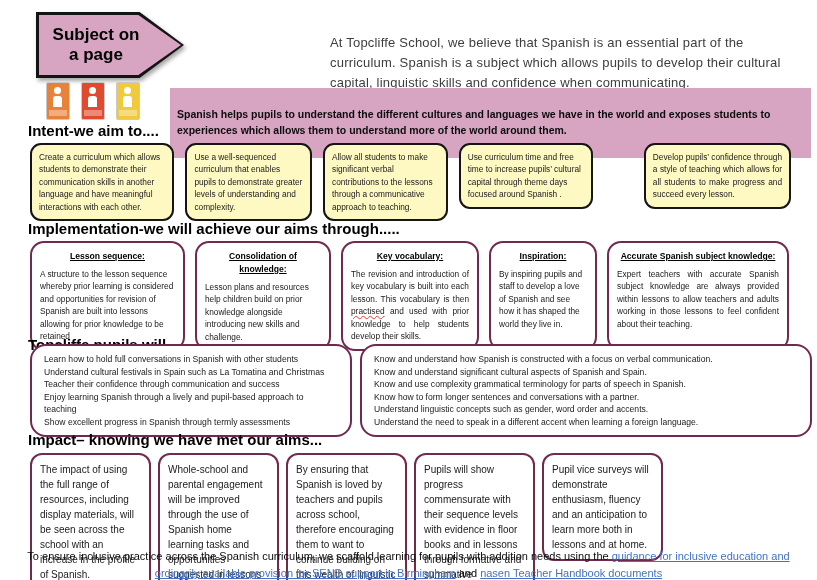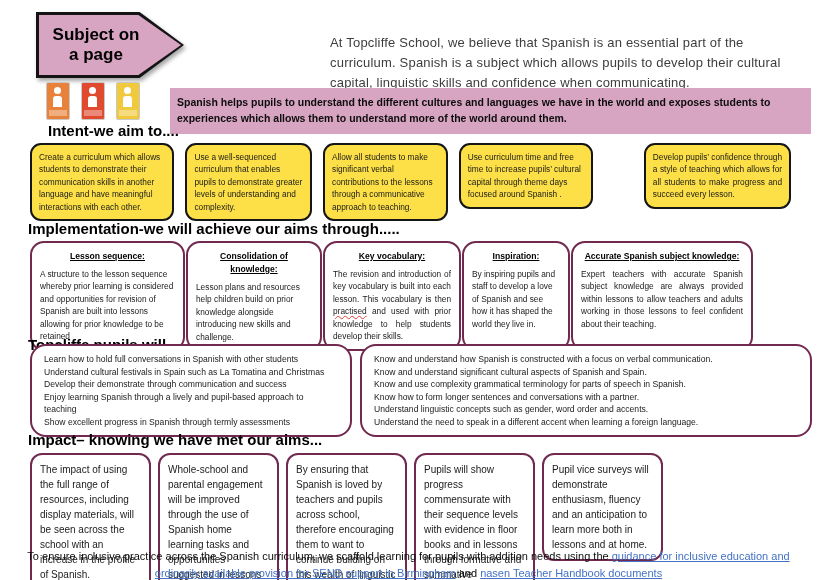--- a/index.html
+++ b/index.html
@@ -30,36 +30,36 @@
               color:#bd7aa4;text-shadow:1px 1px 0 rgba(125,62,100,.55);white-space:nowrap;}
   .title-reflection{height:14px;overflow:hidden;opacity:.25;margin-top:-7px;
                     -webkit-mask-image:linear-gradient(to bottom,rgba(0,0,0,.8),transparent);
                     mask-image:linear-gradient(to bottom,rgba(0,0,0,.8),transparent);}
   .title-reflection .title-text{display:block;transform:scaleY(-1);}
 
   .intro{position:absolute;left:330px;top:33px;width:482px;font-size:13px;line-height:1.55;
          color:#3d3d3d;letter-spacing:.2px;}
 
   .banner{position:absolute;left:170px;top:88px;width:641px;box-sizing:border-box;background:#d7a5c2;
-          font-weight:bold;font-size:10.5px;line-height:1.5;padding:7px 7px;color:#0d0d0d;}
+          font-weight:bold;font-size:10.5px;line-height:1.5;padding:19px 7px;color:#0d0d0d;}
 
   
   .section-heading{position:absolute;left:28px;font-weight:bold;font-size:15px;color:#000;white-space:nowrap;}
-  .h-intent{top:122px;margin-left:20px;} .h-impl{top:220px;} .h-pupils{top:336px;} .h-impact{top:431px;}
+  .h-intent{top:122px;} .h-impl{top:220px;} .h-pupils{top:336px;} .h-impact{top:431px;}
 
   .intent-row{position:absolute;left:30px;top:143px;width:761px;display:flex;gap:11px;align-items:flex-start;}
-  .intent-box{background:#fde047;border:2px solid #151515;border-radius:11px;padding:6px 7px;
+  .intent-box{background:#fef9c3;border:2px solid #151515;border-radius:11px;padding:6px 7px;
               box-sizing:border-box;font-size:8.3px;line-height:1.5;min-height:62px;color:#1a1a1a;}
   .intent-row .intent-box:nth-child(1){width:153px;}
   .intent-row .intent-box:nth-child(2){width:134px;}
   .intent-row .intent-box:nth-child(3){width:132px;}
   .intent-row .intent-box:nth-child(4){width:142px;}
   .intent-row .intent-box:nth-child(5){width:156px;text-align:justify;margin-left:40px;}
 
-  .impl-row{position:absolute;left:30px;top:241px;width:761px;display:flex;gap:1px;align-items:stretch;}
+  .impl-row{position:absolute;left:30px;top:241px;width:761px;display:flex;gap:10px;align-items:stretch;}
   .impl-box{background:#fff;border:2px solid #72294f;border-radius:14px;padding:6px 8px;
             box-sizing:border-box;font-size:8.3px;line-height:1.5;color:#1a1a1a;min-height:88px;}
   .impl-row .impl-box:nth-child(1){width:155px;}
   .impl-row .impl-box:nth-child(2){width:136px;}
   .impl-row .impl-box:nth-child(3){width:138px;}
   .impl-row .impl-box:nth-child(4){width:108px;}
   .impl-row .impl-box:nth-child(5){width:182px;}
   .impl-title{font-weight:bold;text-decoration:underline;text-align:center;margin:1px 0 5px 0;font-size:8.6px;color:#000;}
   .justify{text-align:justify;}
   .misspell{text-decoration:underline wavy #e03b3b;}
@@ -139,21 +139,21 @@
       <div class="impl-title">Accurate Spanish subject knowledge:</div>
       <div class="impl-text justify">Expert teachers with accurate Spanish subject knowledge are always provided within lessons to allow teachers and adults working in those lessons to feel confident about their teaching.</div>
     </div>
   </div>
 
   <div class="section-heading h-pupils">Topcliffe pupils will.....</div>
   <div class="pupils-row">
     <div class="pupils-box pupils-left">
       <div>Learn how to hold full conversations in Spanish with other students</div>
       <div>Understand cultural festivals in Spain such as La Tomatina and Christmas</div>
-      <div>Develop their demonstrate through communication and success</div>
+      <div>Teacher their confidence through communication and success</div>
       <div>Enjoy learning Spanish through a lively and pupil-based approach to teaching</div>
       <div>Show excellent progress in Spanish through termly assessments</div>
     </div>
     <div class="pupils-box pupils-right">
       <div>Know and understand how Spanish is constructed with a focus on verbal communication.</div>
       <div>Know and understand significant cultural aspects of Spanish and Spain.</div>
       <div>Know and use complexity grammatical terminology for parts of speech in Spanish.</div>
       <div>Know how to form longer sentences and conversations with a partner.</div>
       <div>Understand linguistic concepts such as gender, word order and accents.</div>
       <div>Understand the need to speak in a different accent when learning a foreign language.</div>

